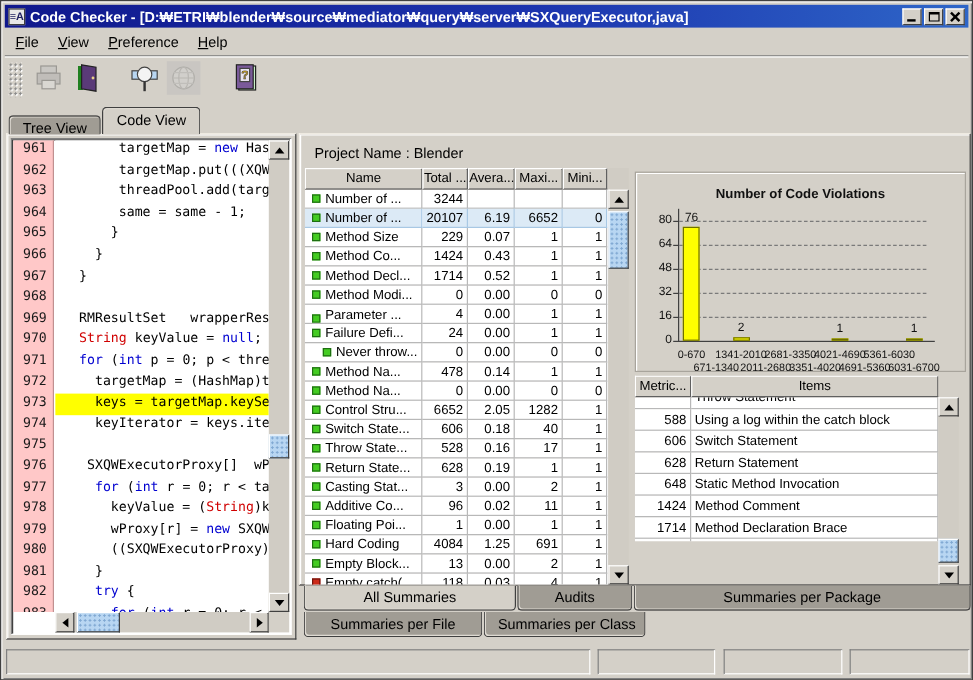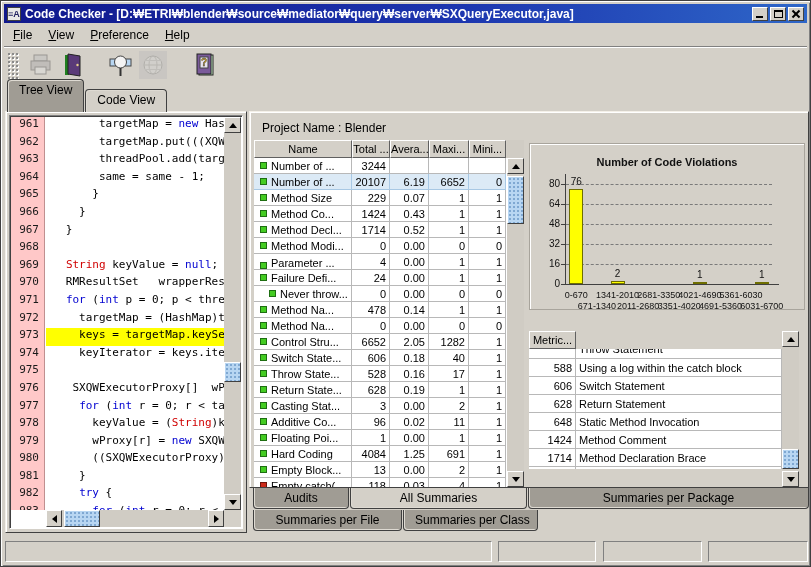--- a/index.html
+++ b/index.html
@@ -32,21 +32,21 @@
   .grip { position:absolute; left:2px; top:3px; width:12px; height:29px;
           background-color:#d4d0c8;
           background-image: radial-gradient(#8a8a8a 30%, transparent 32%), radial-gradient(#ffffff 30%, transparent 32%);
           background-size:4px 4px; background-position:0 0, 1px 1px; }
   .tbtn { position:absolute; top:2px; width:28px; height:28px; display:flex; align-items:center; justify-content:center; }
   .tbtn.flat-bg { background:#c0bcb4; }
   .dim { opacity:.45; filter:grayscale(1); }
 
   
   .tabs { position:absolute; display:flex; align-items:flex-end; }
-  .tab { position:relative; height:33px; padding:3px 11px 0; font-size:12px; background:#a09c94;
+  .tab { position:relative; height:16px; padding:3px 11px 0; font-size:12px; background:#a09c94;
          border:1px solid #404040; border-bottom:none; border-top-left-radius:4px; border-top-right-radius:4px;
          box-shadow: inset 1px 1px 0 #dedad2; margin-right:1px; white-space:nowrap; z-index:1; }
   .tab.sel { background:#d4d0c8; height:23px; z-index:3; }
   .tab-b { position:relative; height:21px; padding:3px 11px 0; font-size:12px; background:#a09c94;
            border:1px solid #404040; border-top:none; border-bottom-left-radius:4px; border-bottom-right-radius:4px;
            box-shadow: inset 1px -1px 0 #dedad2; margin-right:1px; white-space:nowrap; text-align:center; z-index:1; }
   .tab-b.sel { background:#d4d0c8; z-index:3; }
 
   
   .pane { position:absolute; background:#d4d0c8; border:1px solid; border-color:#f4f0e8 #404040 #404040 #f4f0e8;
@@ -219,22 +219,22 @@
         </div>
       <div class="code-view" id="codeview">
           <div class="code-line"><span class="tk-p">        targetMap = </span><span class="tk-k">new</span><span class="tk-p"> Has</span></div>
           <div class="code-line"><span class="tk-p">        targetMap.put(((XQW</span></div>
           <div class="code-line"><span class="tk-p">        threadPool.add(targe</span></div>
           <div class="code-line"><span class="tk-p">        same = same - 1;</span></div>
           <div class="code-line"><span class="tk-p">       }</span></div>
           <div class="code-line"><span class="tk-p">     }</span></div>
           <div class="code-line"><span class="tk-p">   }</span></div>
           <div class="code-line"></div>
+          <div class="code-line"><span class="tk-p">   RMResultSet   wrapperRes</span></div>
           <div class="code-line"><span class="tk-p">   </span><span class="tk-t">String</span><span class="tk-p"> keyValue = </span><span class="tk-k">null</span><span class="tk-p">;</span></div>
-          <div class="code-line"><span class="tk-p">   RMResultSet   wrapperRes</span></div>
           <div class="code-line"><span class="tk-p">   </span><span class="tk-k">for</span><span class="tk-p"> (</span><span class="tk-k">int</span><span class="tk-p"> p = 0; p &lt; threadPool</span></div>
           <div class="code-line"><span class="tk-p">     targetMap = (HashMap)th</span></div>
           <div class="code-line hl"><span class="tk-p">     keys = targetMap.keySet()</span></div>
           <div class="code-line"><span class="tk-p">     keyIterator = keys.iterator(</span></div>
           <div class="code-line"></div>
           <div class="code-line"><span class="tk-p">    SXQWExecutorProxy[]  wP</span></div>
           <div class="code-line"><span class="tk-p">     </span><span class="tk-k">for</span><span class="tk-p"> (</span><span class="tk-k">int</span><span class="tk-p"> r = 0; r &lt; targetMap</span></div>
           <div class="code-line"><span class="tk-p">       keyValue = (</span><span class="tk-t">String</span><span class="tk-p">)keyIt</span></div>
           <div class="code-line"><span class="tk-p">       wProxy[r] = </span><span class="tk-k">new</span><span class="tk-p"> SXQWE</span></div>
           <div class="code-line"><span class="tk-p">       ((SXQWExecutorProxy)w</span></div>
@@ -532,23 +532,24 @@
         <div class="c-bar" style="left: 162.9px; top: 138px; width: 14px; height: 2px;"></div>
         <div class="c-blab" style="left: 157.9px; top: 125px; width: 24px;">1</div>
         <div class="c-xlab" style="left: 143.9px; top: 146px; width: 52px;">4021-4690</div>
         <div class="c-xlab" style="left: 164.5px; top: 157px; width: 52px;">4691-5360</div>
         <div class="c-xlab" style="left: 185.1px; top: 146px; width: 52px;">5361-6030</div>
         <div class="c-bar" style="left: 224.7px; top: 138px; width: 14px; height: 2px;"></div>
         <div class="c-blab" style="left: 219.7px; top: 125px; width: 24px;">1</div>
         <div class="c-xlab" style="left: 205.7px; top: 157px; width: 52px;">6031-6700</div>
       </div>
 
-    <div class="tbl" style="left:279px; top:201px; width:253px; height:138px;margin-top:18px;" id="itable">
+    <div class="tbl" style="left:279px; top:201px; width:253px; height:138px;" id="itable">
         <div class="thead">
           <div class="th" style="width: 47px;">Metric...</div>
+          <div class="th" style="width: 206px;">Items</div>
         </div>
         <div class="trow" style="height: 10px; overflow: hidden;">
           <div class="td num" style="width: 47px;"></div>
           <div class="td txt" style="width: 206px;">
             <span style="margin-top: -10px;">Throw Statement</span>
           </div>
         </div>
         <div class="trow" style="height: 18px;">
           <div class="td num" style="width: 47px;">588</div>
           <div class="td txt" style="width: 206px;">Using a log within the catch block</div>
@@ -587,22 +588,22 @@
           <div class="arr up"></div>
         </div>
       <div class="sb-thumb" style="top:118px; left:0; width:17px; height:20px;"></div>
       <div class="sb-btn" style="bottom:0">
           <div class="arr down"></div>
         </div>
     </div>
   </div>
 
   <div class="tabs" style="left:252px; top:487px; height:22px; align-items:flex-start;" id="btabs1">
+      <div class="tab-b sel" style="width: 177px;">All Summaries</div>
       <div class="tab-b" style="width: 96px;">Audits</div>
-      <div class="tab-b sel" style="width: 177px;">All Summaries</div>
       <div class="tab-b" style="width: 281px;">Summaries per Package</div>
     </div>
   <div class="tabs" style="left:252px; top:509px; height:22px; align-items:flex-start;" id="btabs2">
       <div class="tab-b" style="width: 149px;">Summaries per File</div>
       <div class="tab-b" style="width: 135px;">Summaries per Class</div>
     </div>
 
   <div class="status-cell" style="left:4px; width:487px;"></div>
   <div class="status-cell" style="left:497px; width:98px;"></div>
   <div class="status-cell" style="left:602px; width:99px;"></div>

